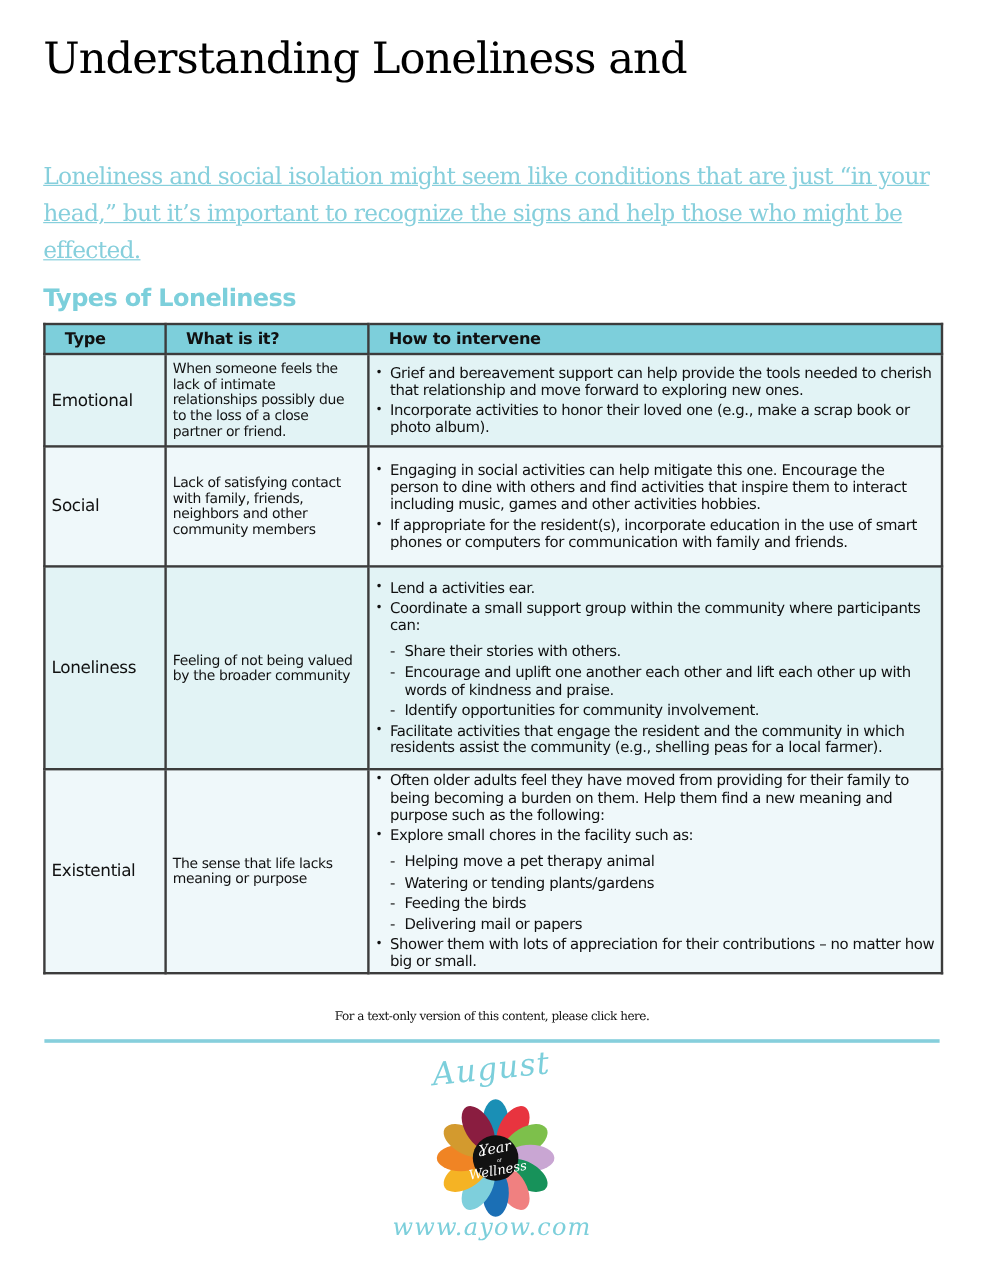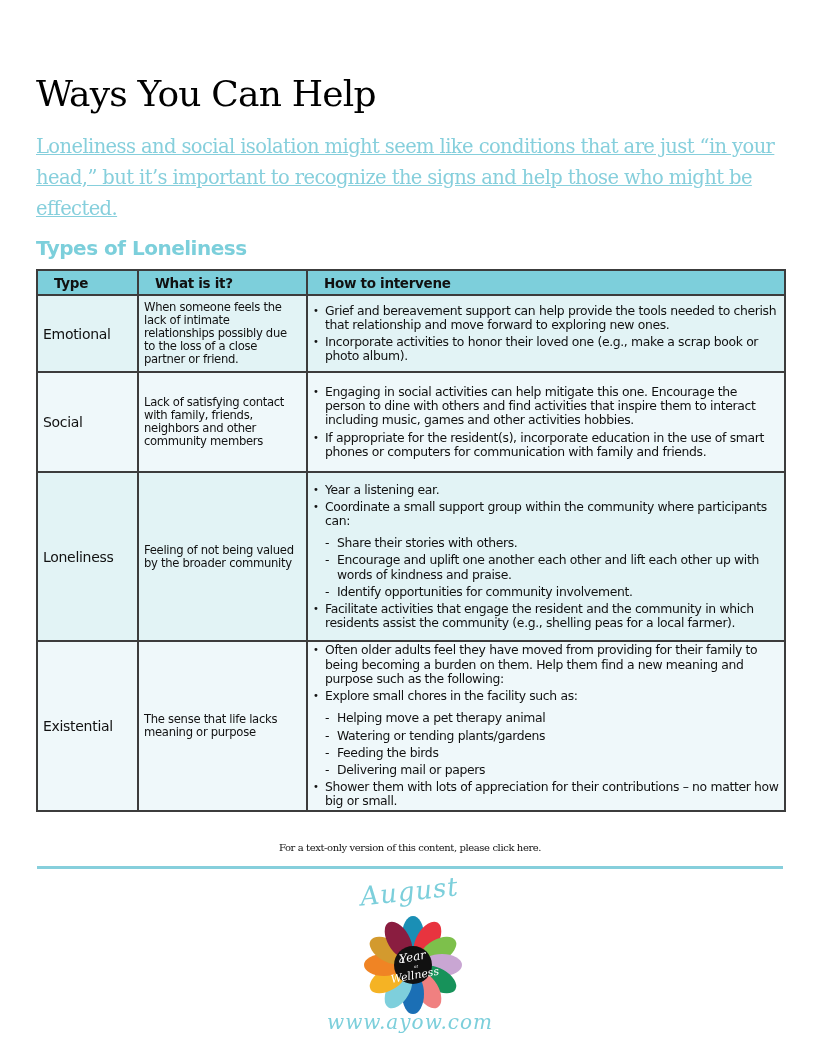--- a/index.html
+++ b/index.html
@@ -42,22 +42,21 @@
            color: #7ccfdb; letter-spacing: 1px; transform: rotate(-6deg); transform-origin: 413px 20px; }
   .logo { position: absolute; left: 363px; top: 915px; width: 100px; height: 100px; }
   .url { position: absolute; left: 0; width: 820px; top: 1010px; text-align: center;
          font-family: "DejaVu Serif", serif; font-style: italic; font-size: 20px;
          color: #7ccfdb; letter-spacing: 1px; text-decoration: none; display: block; }
 </style>
 </head>
 <body>
 
 <h1 class="title">
-  <br>
-  <span>Ways You Can Help</span>
+  <span>Understanding Loneliness and</span><br>
 </h1>
 
 <p class="intro">Loneliness and social isolation might seem like conditions that are just “in your head,” but it’s important to recognize the signs and help those who might be effected.</p>
 
 <h2 class="section">Types of Loneliness</h2>
 
 <table class="types">
   <colgroup>
       <col class="c1">
       <col class="c2">
@@ -92,21 +91,21 @@
           <li class="b">If appropriate for the resident(s), incorporate education in the use of smart phones or computers for communication with family and friends.</li>
         </ul>
       </td>
     </tr>
 
     <tr class="r-teal" style="height:169px">
       <td class="type">Loneliness</td>
       <td class="what">Feeling of not being valued by the broader community</td>
       <td class="how">
         <ul>
-          <li class="b">Year a listening ear.</li>
+          <li class="b">Lend a activities ear.</li>
           <li class="b">
             <span>Coordinate a small support group within the community where participants can:</span>
             <ul class="sub">
               <li class="s">Share their stories with others.</li>
               <li class="s">Encourage and uplift one another each other and lift each other up with words of kindness and praise.</li>
               <li class="s">Identify opportunities for community involvement.</li>
             </ul>
           </li>
           <li class="b">Facilitate activities that engage the resident and the community in which residents assist the community (e.g., shelling peas for a local farmer).</li>
         </ul>

